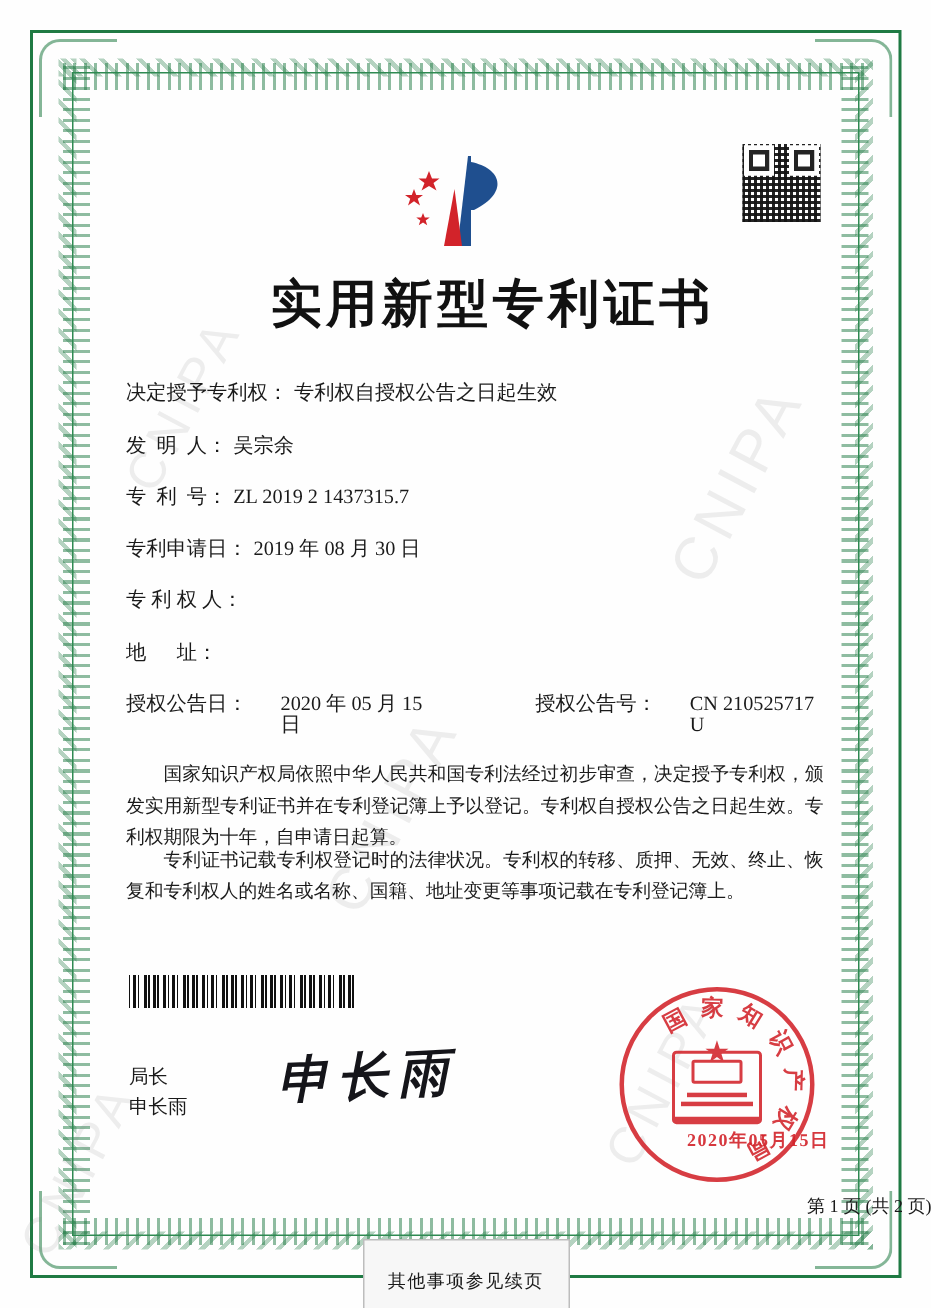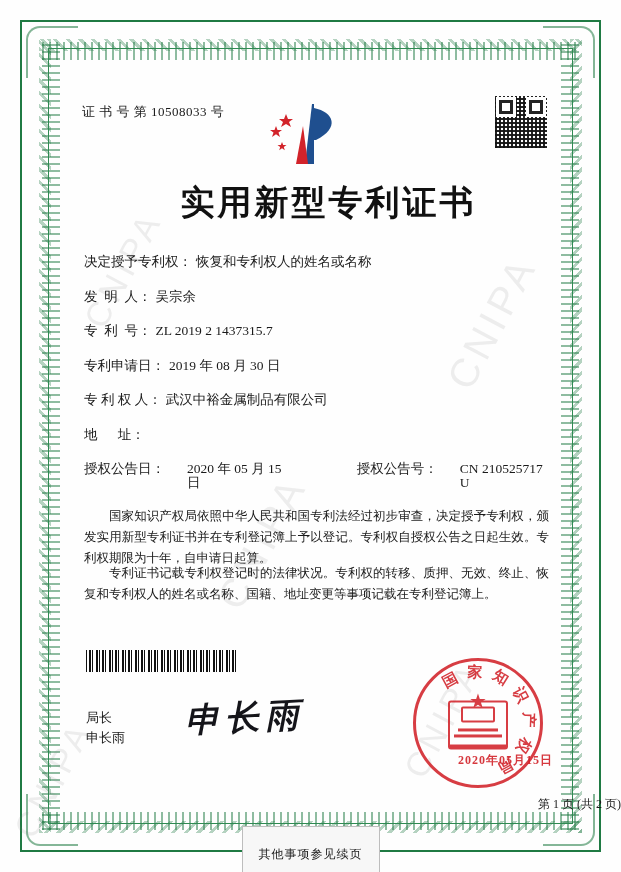--- a/index.html
+++ b/index.html
@@ -287,57 +287,55 @@
   <div class="corner tr"></div>
   <div class="corner bl"></div>
   <div class="corner br"></div>
 
   <div class="watermark wm1">CNIPA</div>
   <div class="watermark wm2">CNIPA</div>
   <div class="watermark wm3">CNIPA</div>
   <div class="watermark wm4">CNIPA</div>
   <div class="watermark wm5">CNIPA</div>
 
-  <div class="cert-no">证 书 号 第 10508033 号</div>
 
   <div class="qr"></div>
 
   <div class="logo">
     <svg width="110" height="66" viewBox="0 0 110 66">
       <path d="M56 2 L58 2 L58 62 L49 62 Z" fill="#1f4f8f"></path>
       <path d="M58 6 C78 10, 84 26, 60 38 L58 38 Z" fill="#1f4f8f"></path>
       <path d="M47 24 L52 62 L40 62 Z" fill="#d2232a"></path>
       <polygon points="30,12 32,17 37,17 33,20 35,25 30,22 25,25 27,20 23,17 28,17" fill="#d2232a"></polygon>
       <polygon points="20,24 21.5,28 26,28 22.5,30.5 24,35 20,32.2 16,35 17.5,30.5 14,28 18.5,28" fill="#d2232a"></polygon>
       <polygon points="26,40 27.2,43 30.5,43 27.8,45 28.8,48.2 26,46.3 23.2,48.2 24.2,45 21.5,43 24.8,43" fill="#d2232a"></polygon>
     </svg>
   </div>
 
   <div class="title">实用新型专利证书</div>
 
   <div class="fields">
     <div class="field-row">
       <span class="f-label">决定授予专利权：</span>
-      <span class="f-value">恢复和专利权人的姓名或名称</span>
+      <span class="f-value">专利权自授权公告之日起生效</span>
     </div>
     <div class="field-row">
       <span class="f-label">发  明  人：</span>
       <span class="f-value">吴宗余</span>
     </div>
     <div class="field-row">
       <span class="f-label">专  利  号：</span>
       <span class="f-value">ZL 2019 2 1437315.7</span>
     </div>
     <div class="field-row">
       <span class="f-label">专利申请日：</span>
       <span class="f-value">2019 年 08 月 30 日</span>
     </div>
     <div class="field-row">
       <span class="f-label">专 利 权 人：</span>
-      <span class="f-value">武汉中裕金属制品有限公司</span>
     </div>
     <div class="field-row">
       <span class="f-label">地      址：</span>
     </div>
     <div class="field-row dual">
       <span class="f-label">授权公告日：</span>
       <span class="f-value">2020 年 05 月 15 日</span>
       <span class="second">授权公告号：</span>
       <span class="f-value">CN 210525717 U</span>
     </div>

